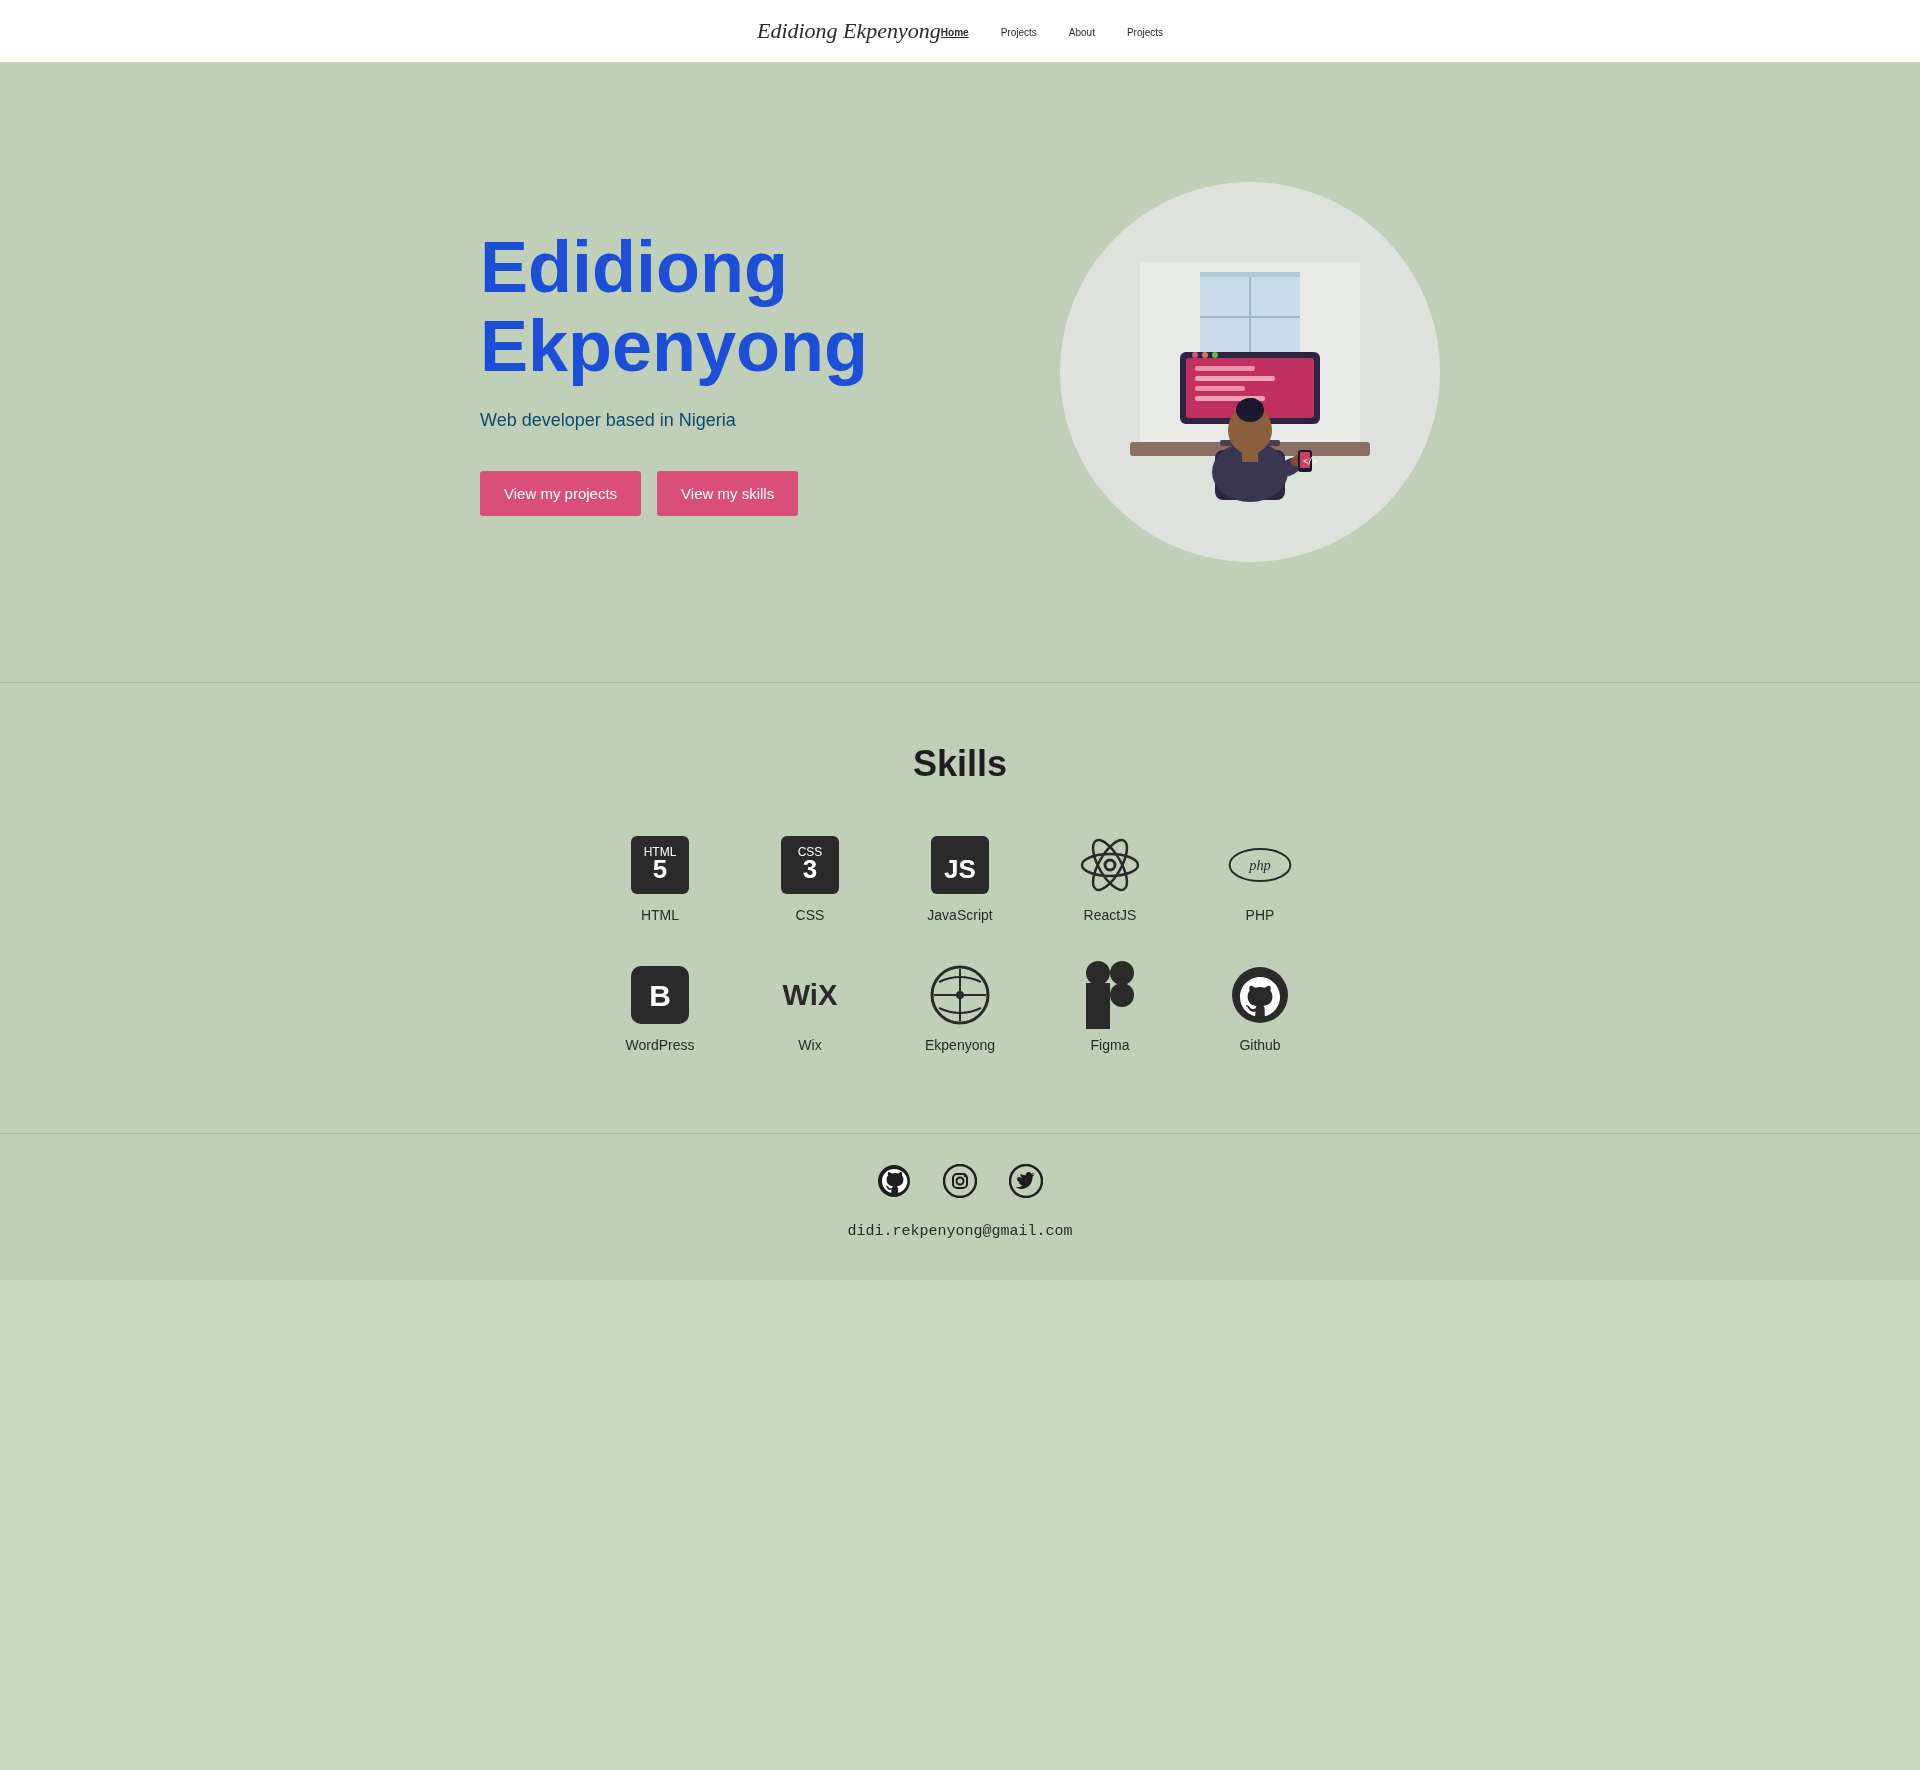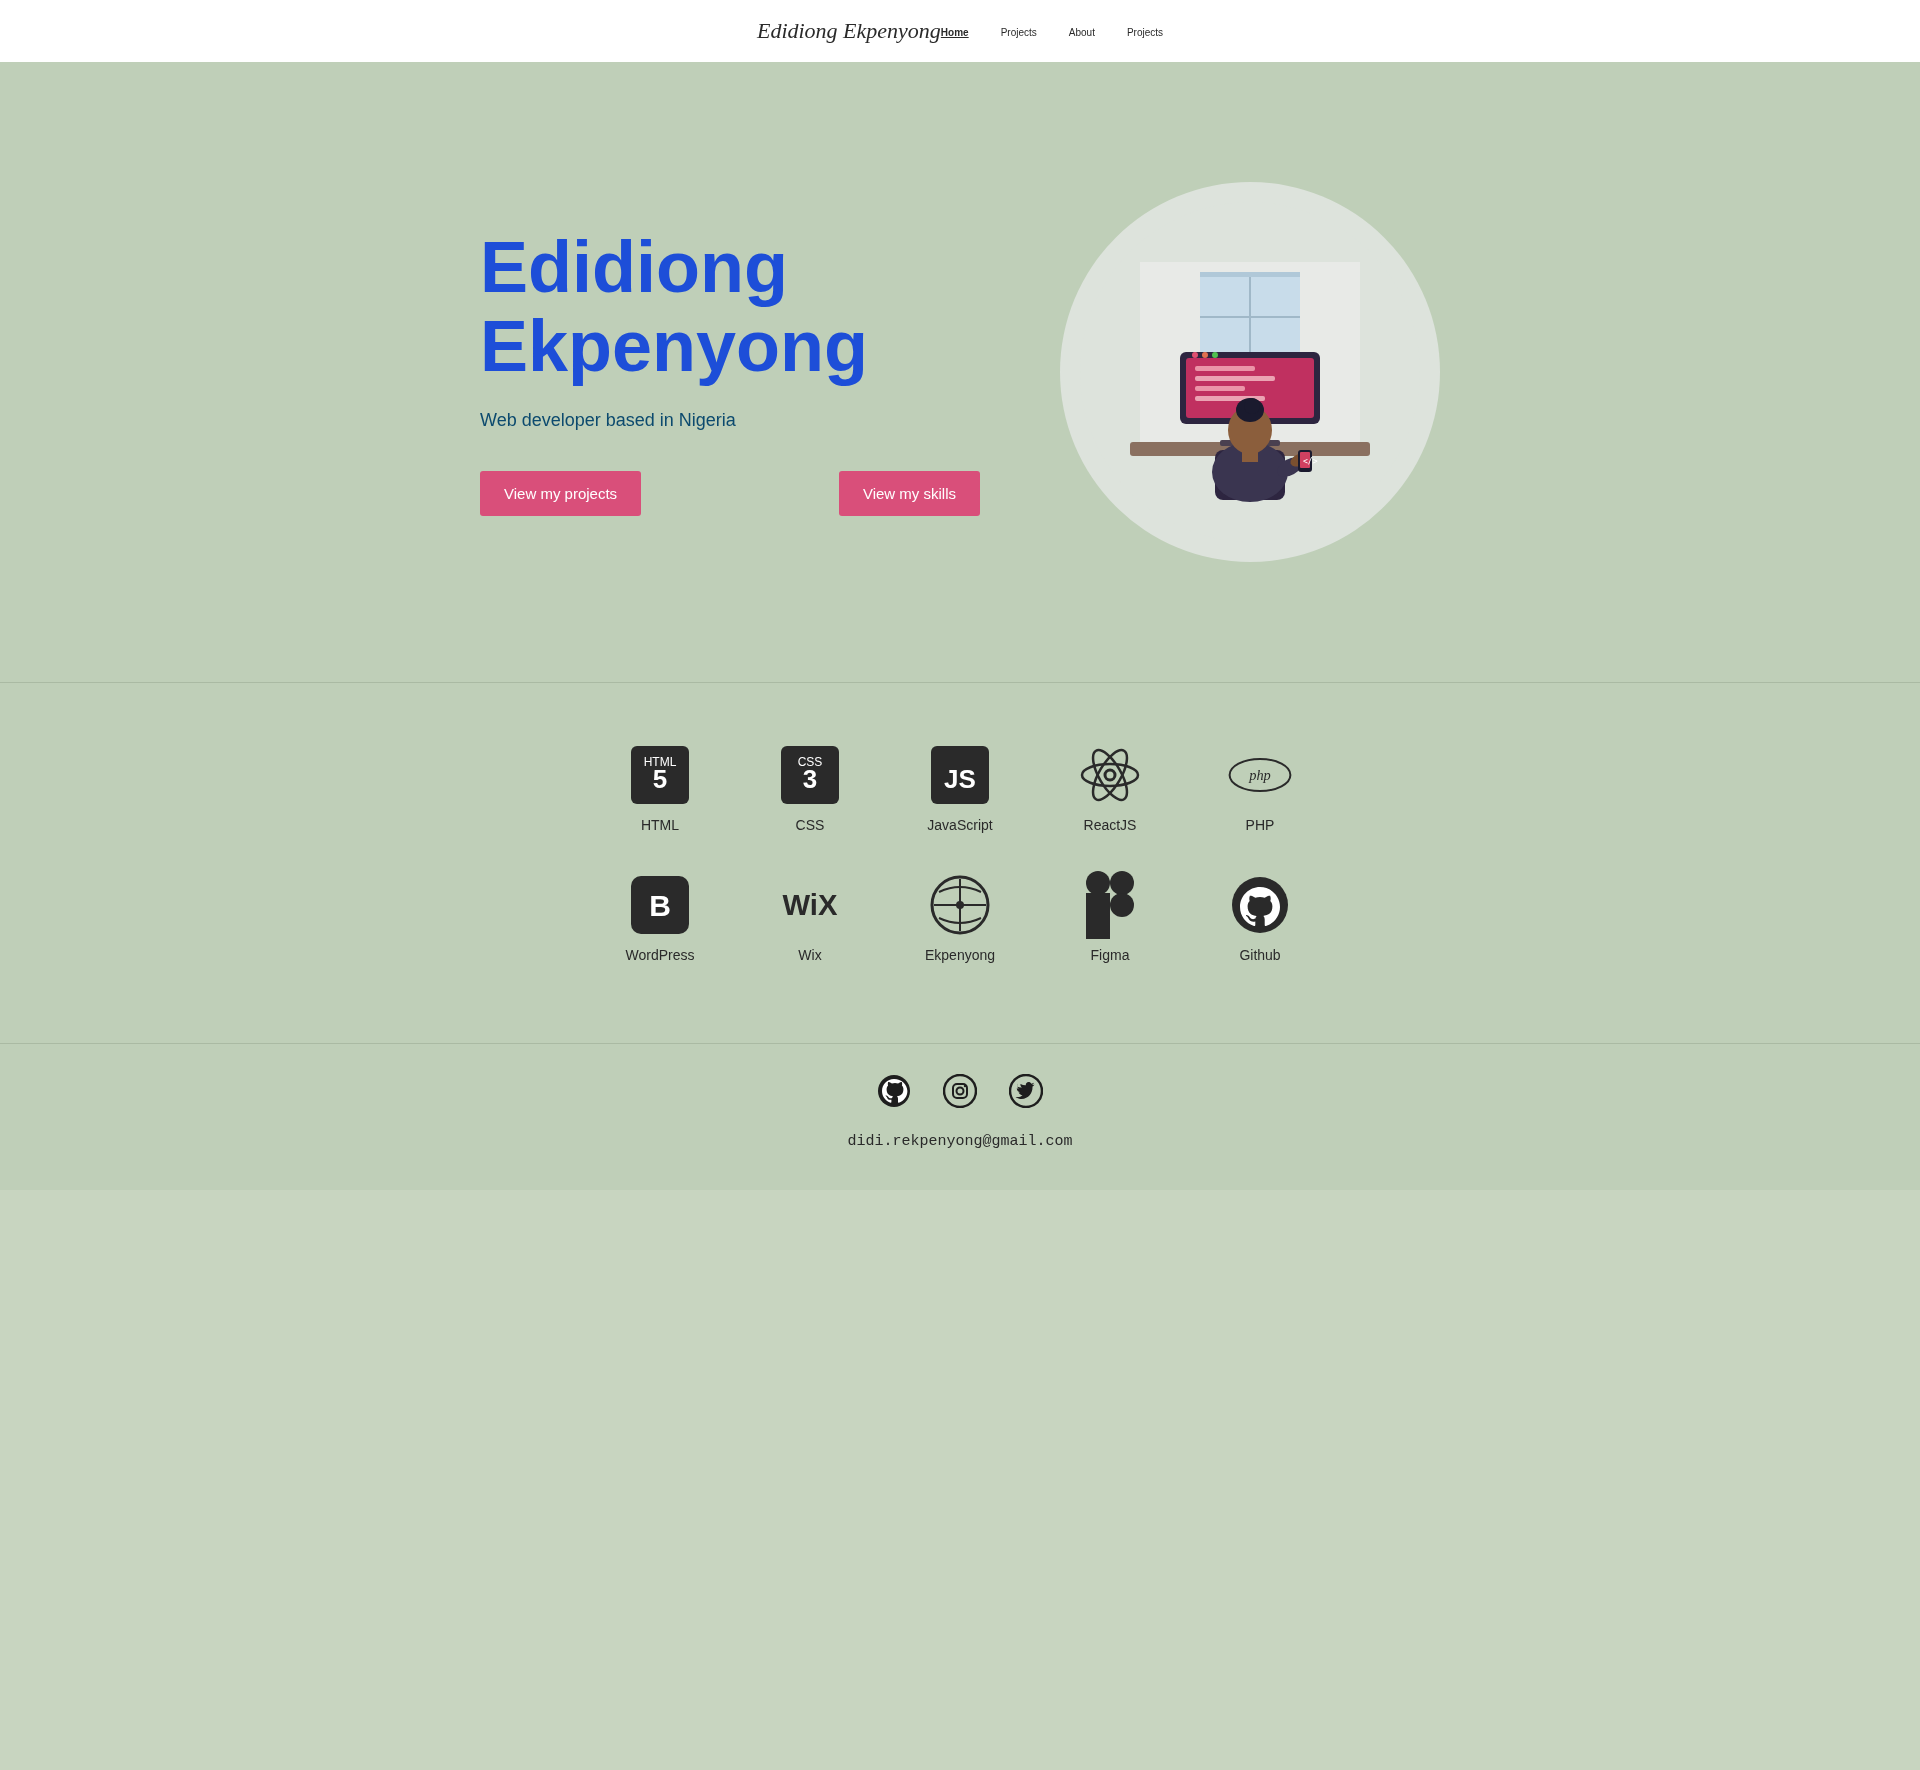--- a/index.html
+++ b/index.html
@@ -75,21 +75,21 @@
 
     .hero-subtitle {
       font-size: 18px;
       color: #0c4a6e;
       font-family: Arial, sans-serif;
       margin-bottom: 40px;
     }
 
     .hero-buttons {
       display: flex;
-      justify-content: space-between;
+      gap: 16px;
     }
 
     .btn-primary {
       background-color: #d94f7a;
       color: #fff;
       border: none;
       padding: 14px 24px;
       font-size: 15px;
       font-family: Arial, sans-serif;
       cursor: pointer;
@@ -265,20 +265,21 @@
 
       <rect x="218" y="248" width="14" height="22" fill="#1a1a2e" rx="3"></rect>
       <rect x="220" y="250" width="10" height="16" fill="#d04060" rx="1"></rect>
 
       <text x="223" y="262" font-size="8" fill="#fff" font-family="monospace">&lt;/&gt;</text>
     </svg>
   </div>
 </section>
 
 <section class="skills-section">
+  <h2 class="skills-title">Skills</h2>
 
   <div class="skills-grid">
 
     <div class="skill-item">
       <div class="skill-icon">
         <svg width="58" height="58" viewBox="0 0 58 58">
           <rect width="58" height="58" rx="6" fill="#2a2a2a"></rect>
           <text x="29" y="42" text-anchor="middle" font-size="26" font-weight="900" fill="white" font-family="Arial">5</text>
           <text x="29" y="20" text-anchor="middle" font-size="12" fill="white" font-family="Arial">HTML</text>
 

